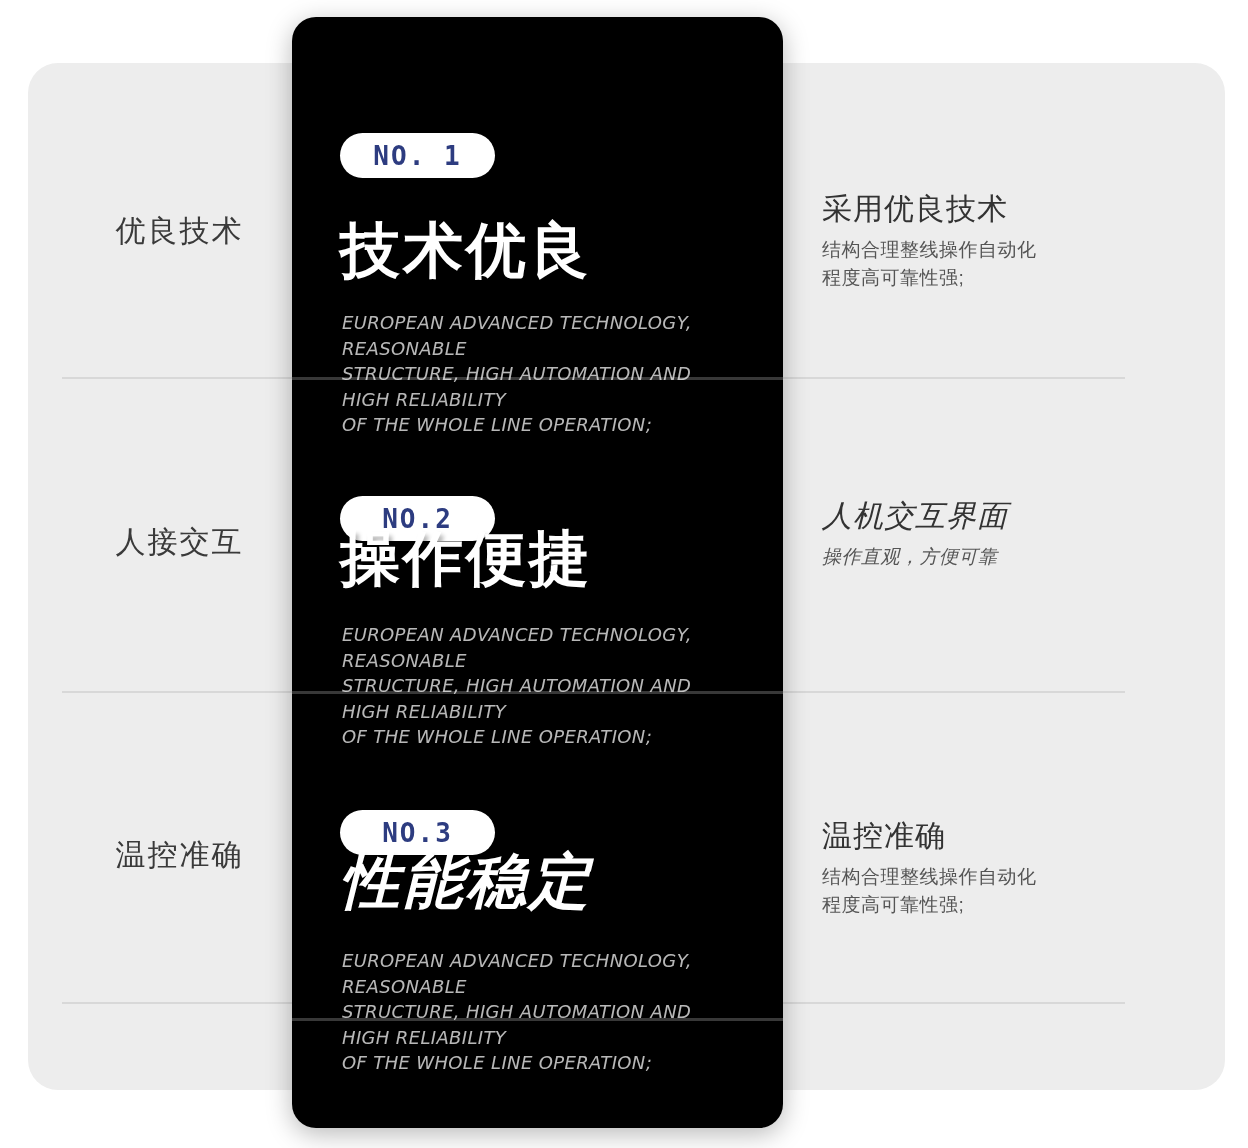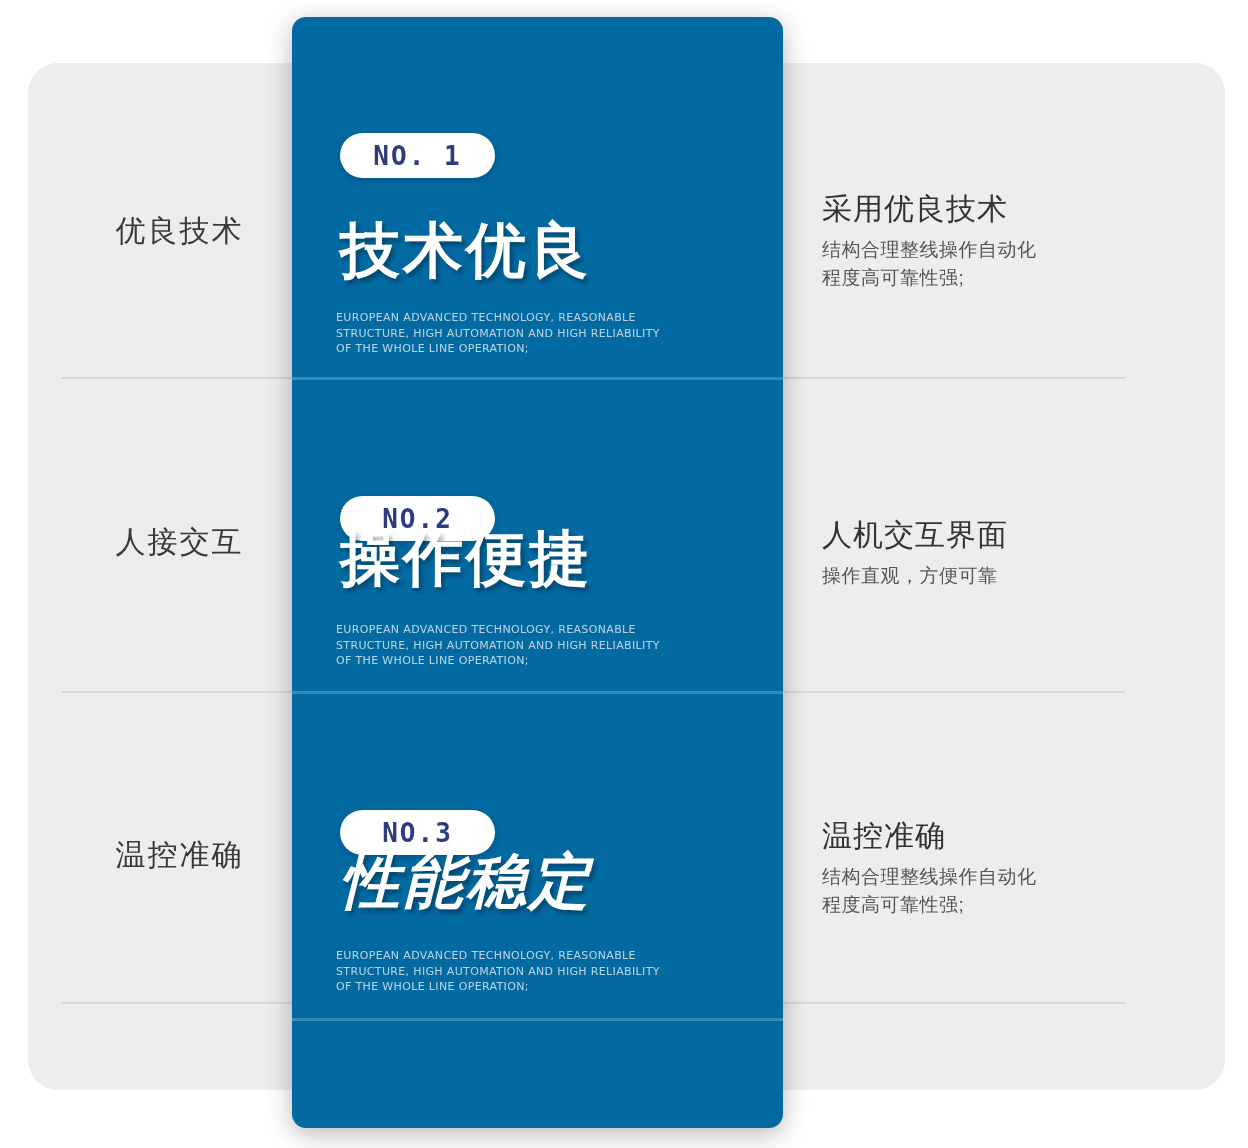--- a/index.html
+++ b/index.html
@@ -59,30 +59,30 @@
     font-weight:400;
   }
   .right-block .rb-line{
     font-size:19px;
     color:#555555;
     line-height:1.5;
     letter-spacing:.5px;
     font-weight:400;
   }
   .right-block.r1{ top:158px; }
-  .right-block.r2{ top:484px; }
+  .right-block.r2{ top:465px;font-style:italic; }
   .right-block.r3{ top:785px; }
 
   
   .blue-card{
     position:absolute;
     left:292px; top:17px;
     width:491px; height:1111px;
-    background:#0369a1;
-    border-radius:14px;
+    background:#000000;
+    border-radius:24px;
     box-shadow:0 6px 26px rgba(0,0,0,0.28);
     overflow:hidden;
   }
   .blue-inner{ position:absolute; inset:0; }
 
   
   .seam{
     position:absolute;
     left:0; width:491px; height:3px;
     background:rgba(255,255,255,0.22);
@@ -125,26 +125,27 @@
     font-weight:bold;
     letter-spacing:3px;
     line-height:1;
     text-shadow:3px 4px 4px rgba(0,0,0,0.30);
     white-space:nowrap;
   }
   .b1 .bc-heading{ top:204px; }
 
   .bc-sub{
     position:absolute;
-    left:44px; width:400px;
+    left:50px; width:400px;
     color:rgba(255,255,255,0.72);
-    font-size:11px;
+    font-size:18px;
     line-height:1.42;
     letter-spacing:.35px;
     font-family:"DejaVu Sans","Liberation Sans",sans-serif;
+    font-style:italic;
   }
   .b1 .bc-sub{ top:293px; }
 </style>
 </head>
 <body>
 
 <div id="root">
 
   <div class="gray-panel"></div>
 

